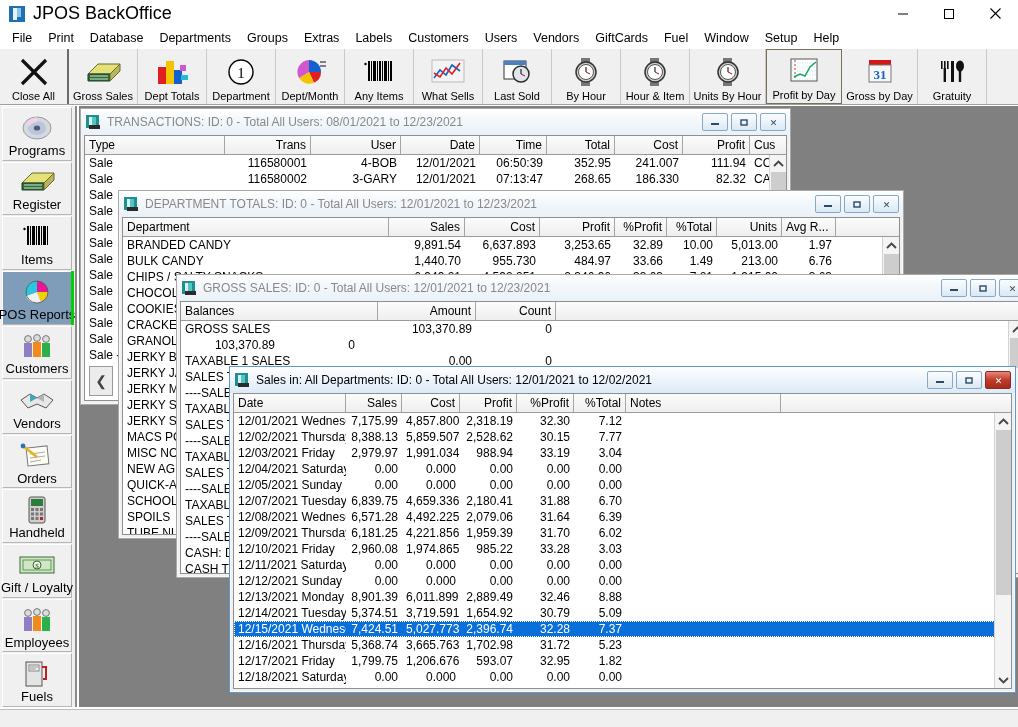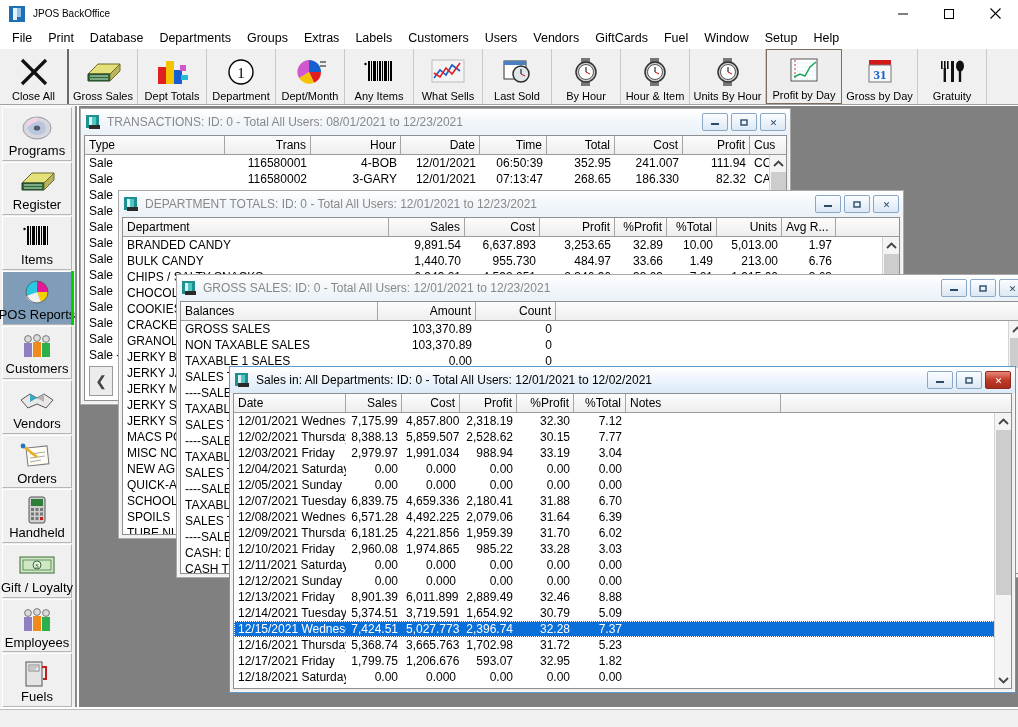--- a/index.html
+++ b/index.html
@@ -23,21 +23,21 @@
     display: flex; align-items: center;
     border-bottom: 1px solid #ffffff;
   }
   .app-icon {
     width: 16px; height: 16px; margin-left: 9px; margin-right: 8px;
     position: relative; flex: 0 0 auto;
   }
   .app-icon .bk { position:absolute; left:0; top:0; width:16px; height:16px; background:#1f6fb5; }
   .app-icon .j1 { position:absolute; left:4px; top:2px; width:4px; height:12px; background:#e8f2fb; }
   .app-icon .j2 { position:absolute; left:8px; top:2px; width:4px; height:9px; background:#8fc4ea; }
-  .app-title { font-size: 10px; color: #000; }
+  .app-title { font-size: 18px; color: #000; }
   .win-ctrls { margin-left: auto; display: flex; height: 28px; }
   .win-ctrl {
     width: 46px; height: 28px; display: flex; align-items: center; justify-content: center;
     color: #000; font-size: 13px; background: transparent;
   }
   .win-ctrl svg { display: block; }
 
   
   .menubar {
     position: absolute; left: 0; top: 28px; width: 1018px; height: 21px;
@@ -620,21 +620,21 @@
               <svg width="11" height="9" viewBox="0 0 11 9">
                 <text x="5.5" y="8" font-size="9" text-anchor="middle" fill="#2a4a6a" font-family="Liberation Serif, serif">✕</text>
               </svg>
             </div>
         </div>
       </div>
       <div class="grid-wrap">
         <div class="grid-head">
           <div class="gh l" style="width:140px">Type</div>
           <div class="gh r" style="width:86px">Trans</div>
-          <div class="gh r" style="width:90px">Hour</div>
+          <div class="gh r" style="width:90px">User</div>
           <div class="gh r" style="width:79px">Date</div>
           <div class="gh r" style="width:67px">Time</div>
           <div class="gh r" style="width:68px">Total</div>
           <div class="gh r" style="width:68px">Cost</div>
           <div class="gh r" style="width:67px">Profit</div>
           <div class="gh l fill">Cus</div>
         </div>
         <div class="grid-body">
           <div class="grow">
             <div class="gc l" style="width:140px">Sale</div>
@@ -886,21 +886,20 @@
           <div class="gh r" style="width:80px">Count</div>
           <div class="gh l fill"></div>
         </div>
         <div class="grid-body">
           <div class="grow">
             <div class="gc l" style="width:197px">GROSS SALES</div>
             <div class="gc r" style="width:98px">103,370.89</div>
             <div class="gc r" style="width:80px">0</div>
           </div>
           <div class="grow">
-            <div class="gc l" style="width:197px">NON TAXABLE SALES</div>
             <div class="gc r" style="width:98px">103,370.89</div>
             <div class="gc r" style="width:80px">0</div>
           </div>
           <div class="grow">
             <div class="gc l" style="width:197px">TAXABLE 1 SALES</div>
             <div class="gc r" style="width:98px">0.00</div>
             <div class="gc r" style="width:80px">0</div>
           </div>
           <div class="grow">
               <div class="gc l" style="width:197px">SALES TAX 1</div>
@@ -1088,21 +1087,21 @@
           <div class="grow">
             <div class="gc l" style="width:112px">12/12/2021 Sunday</div>
             <div class="gc r" style="width:56px">0.00</div>
             <div class="gc r" style="width:58px">0.000</div>
             <div class="gc r" style="width:57px">0.00</div>
             <div class="gc r" style="width:57px">0.00</div>
             <div class="gc r" style="width:52px">0.00</div>
             <div class="gc l fill"></div>
           </div>
           <div class="grow">
-            <div class="gc l" style="width:112px">12/13/2021 Friday</div>
+            <div class="gc l" style="width:112px">12/13/2021 Monday</div>
             <div class="gc r" style="width:56px">8,901.39</div>
             <div class="gc r" style="width:58px">6,011.899</div>
             <div class="gc r" style="width:57px">2,889.49</div>
             <div class="gc r" style="width:57px">32.46</div>
             <div class="gc r" style="width:52px">8.88</div>
             <div class="gc l fill"></div>
           </div>
           <div class="grow">
             <div class="gc l" style="width:112px">12/14/2021 Tuesday</div>
             <div class="gc r" style="width:56px">5,374.51</div>

